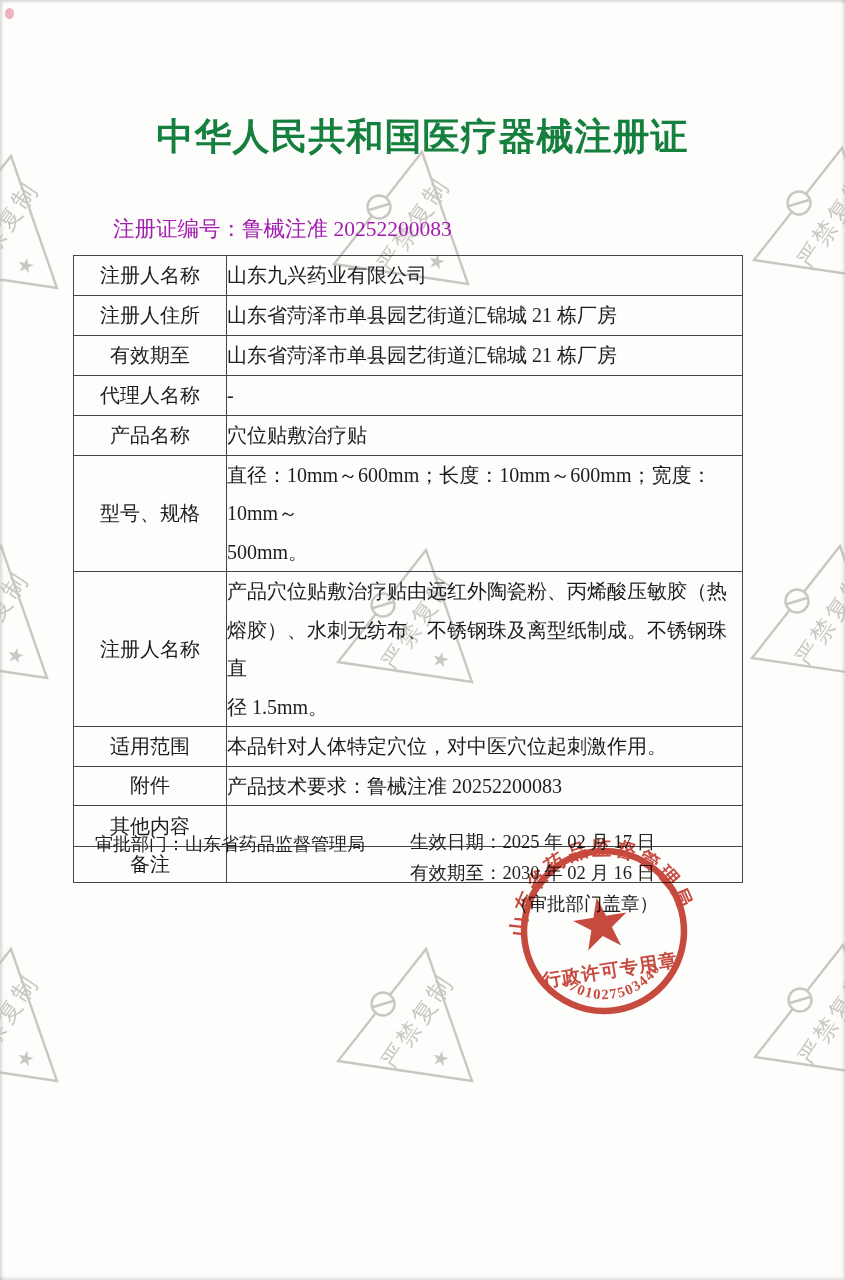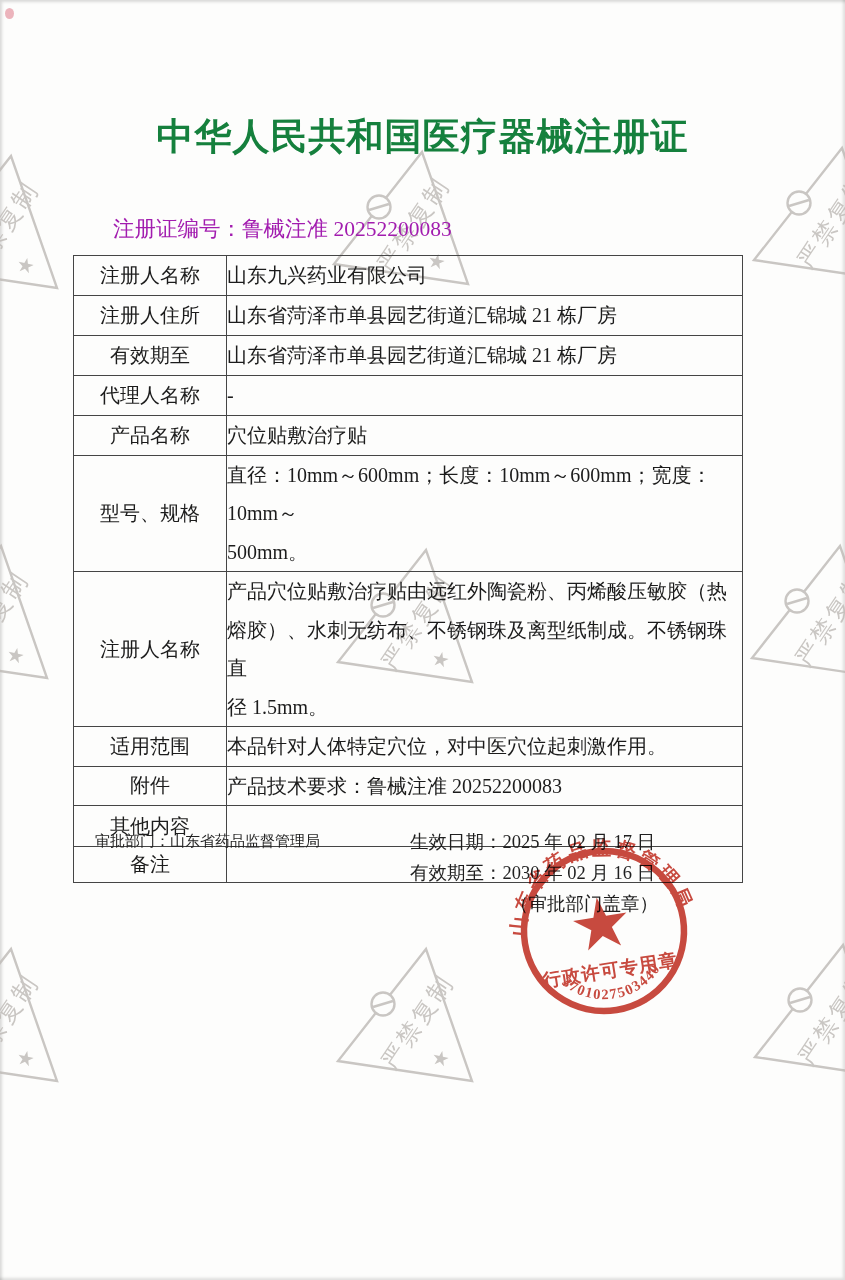--- a/index.html
+++ b/index.html
@@ -28,21 +28,21 @@
   table.cert td{
     border:1.6px solid #454545;font-size:20px;color:#1c1c1c;
     vertical-align:middle;padding:0;
   }
   td.lbl{width:152px;text-align:center;}
   td.val{padding-left:13px;padding-right:8px;white-space:pre-line;line-height:38.5px;}
   tr.r0 td{height:39px}tr.r1 td{height:39px}tr.r2 td{height:39px}
   tr.r3 td{height:39px}tr.r4 td{height:38px}tr.r5 td{height:36px}
   tr.r6 td{height:73px}tr.r7 td{height:117px}tr.r8 td{height:35px}
   tr.r9 td{height:37px}tr.r10 td{height:40px}tr.r11 td{height:35px}
-  .foot-left{position:absolute;top:832px;left:95px;font-size:15px;}
+  .foot-left{position:absolute;top:832px;left:95px;font-size:18px;}
   .foot-right{position:absolute;top:827px;left:410px;font-size:18.5px;}
   .foot-right div{height:31px;line-height:31px;}
   .seal-note{padding-left:100px;}
   
   .stamp{
     position:absolute;left:494px;top:821px;width:220px;height:220px;
     z-index:3;opacity:.92;mix-blend-mode:multiply;overflow:visible;
   }
   .artifact-dot{
     position:absolute;left:5px;top:8px;width:9px;height:11px;border-radius:50%;

